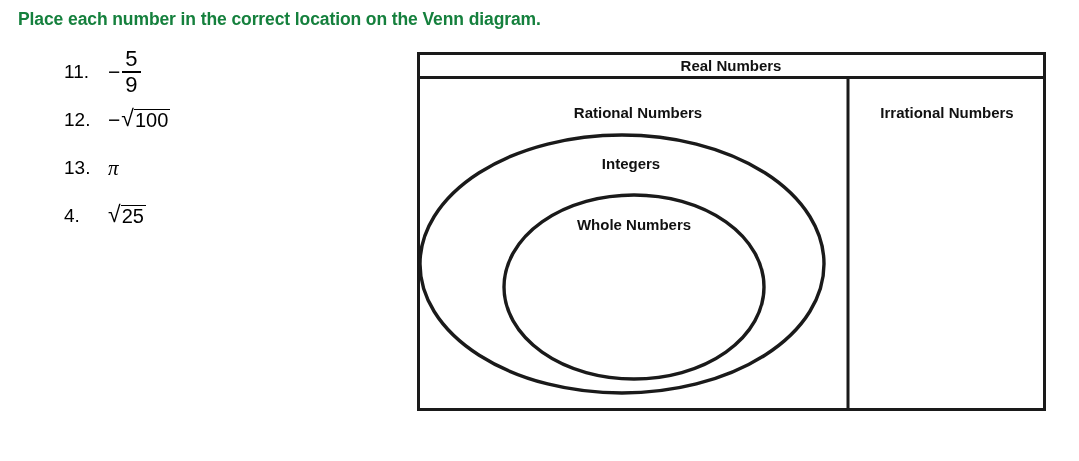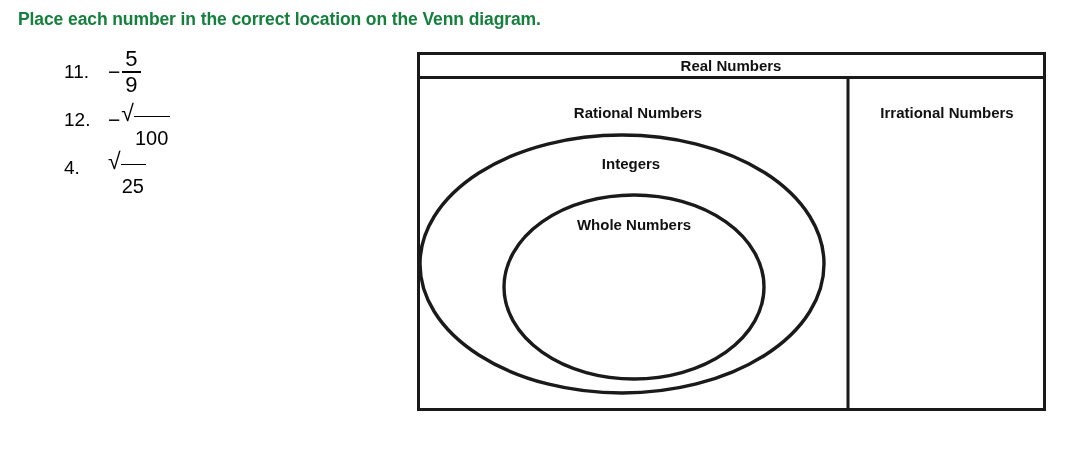--- a/index.html
+++ b/index.html
@@ -91,24 +91,24 @@
     line-height: 1;
   }
   .radical .radical-sign {
     font-size: 23px;
     line-height: 0.95;
     position: relative;
     top: -1px;
   }
   .radical .radicand {
     border-top: 1.6px solid #000;
-    padding: 11px 2px 0 1px;
+    padding: 0 2px 0 1px;
     line-height: 1.05;
     position: relative;
-    top: 12px;
+    top: 0px;
   }
 
   .pi-symbol {
     font-family: "Liberation Serif", serif;
     font-style: italic;
     font-size: 21px;
   }
 
   
   .venn-wrap {
@@ -154,20 +154,26 @@
     <span class="problem-number">12.</span>
     <span class="problem-value">
       <span class="neg-sign">−</span>
       <span class="radical">
         <span class="radical-sign">√</span>
         <span class="radicand">100</span>
       </span>
     </span>
   </div>
 
+  <div class="problem-row">
+    <span class="problem-number">13.</span>
+    <span class="problem-value">
+      <span class="pi-symbol">π</span>
+    </span>
+  </div>
 
   <div class="problem-row">
     <span class="problem-number">4.</span>
     <span class="problem-value">
       <span class="radical">
         <span class="radical-sign">√</span>
         <span class="radicand">25</span>
       </span>
     </span>
   </div>

